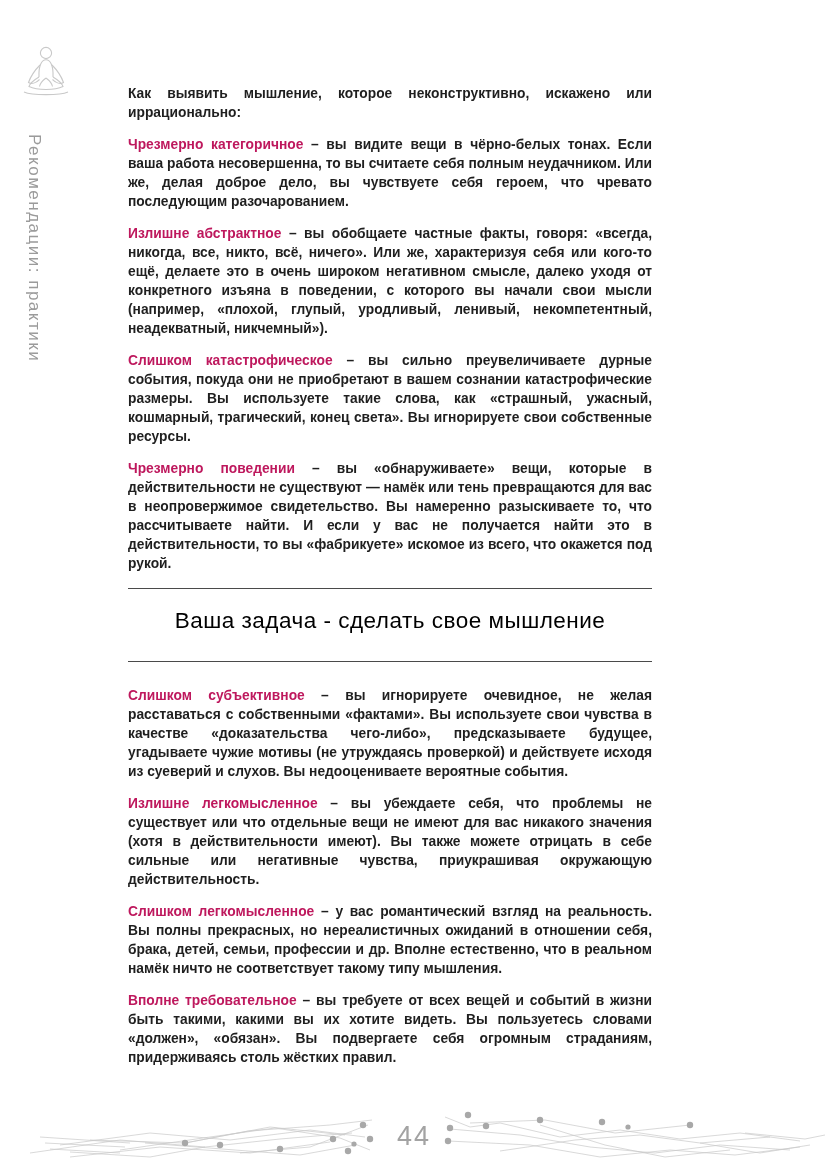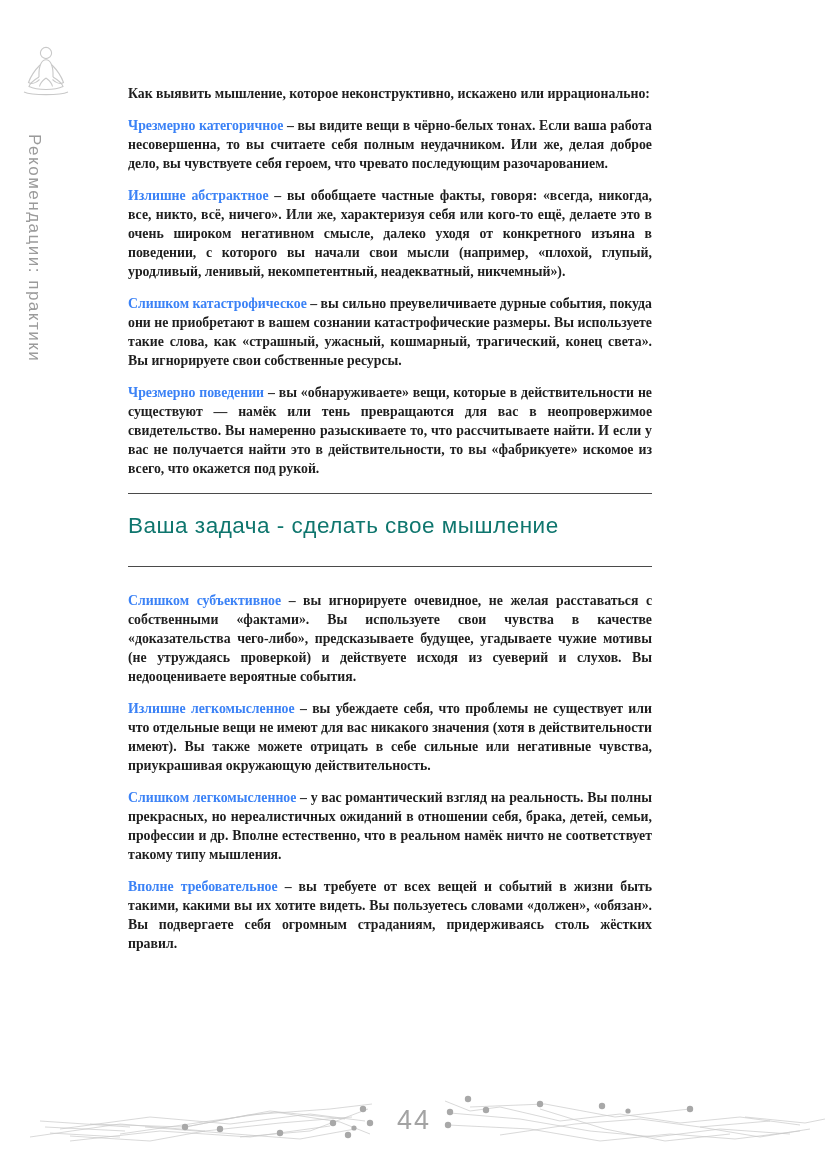--- a/index.html
+++ b/index.html
@@ -24,42 +24,42 @@
   }
   
   .main{
     position:absolute;left:128px;top:84px;width:524px;
     color:#1f1f1f;
     font-size:13.8px;
     line-height:19px;
     font-weight:bold;
     text-align:justify;
   }
-  .para{margin:0 0 13px 0;font-family:Liberation Serif, serif;}
-  .term{color:#3b82f6;font-weight:bold;}
+  .para{margin:0 0 13px 0;}
+  .term{color:#be185d;font-weight:bold;}
   .rule{
     border:none;border-top:1.6px solid #4a4a4a;
     margin:15px 0 0 0;
   }
   .quote{
     margin:17px 0 0 0;
-    text-align:left;
-    color:#0f766e;
+    text-align:center;
+    color:#000000;
     font-weight:normal;
     font-size:22.5px;
     line-height:30px;
     letter-spacing:0.5px;
   }
   .rule2{
     border:none;border-top:1.6px solid #4a4a4a;
     margin:25px 0 24px 0;
   }
   
   .footer{
-    position:absolute;left:0;bottom:16px;width:827px;height:75px;text-decoration:underline;
+    position:absolute;left:0;bottom:0;width:827px;height:75px;text-decoration:underline;
   }
   .footer svg{position:absolute;left:0;top:0;}
   .page-num{
     position:absolute;left:386px;top:26px;width:56px;
     text-align:center;
     color:#a3a3a3;
     font-size:27px;
     letter-spacing:2px;
   }
 </style>

